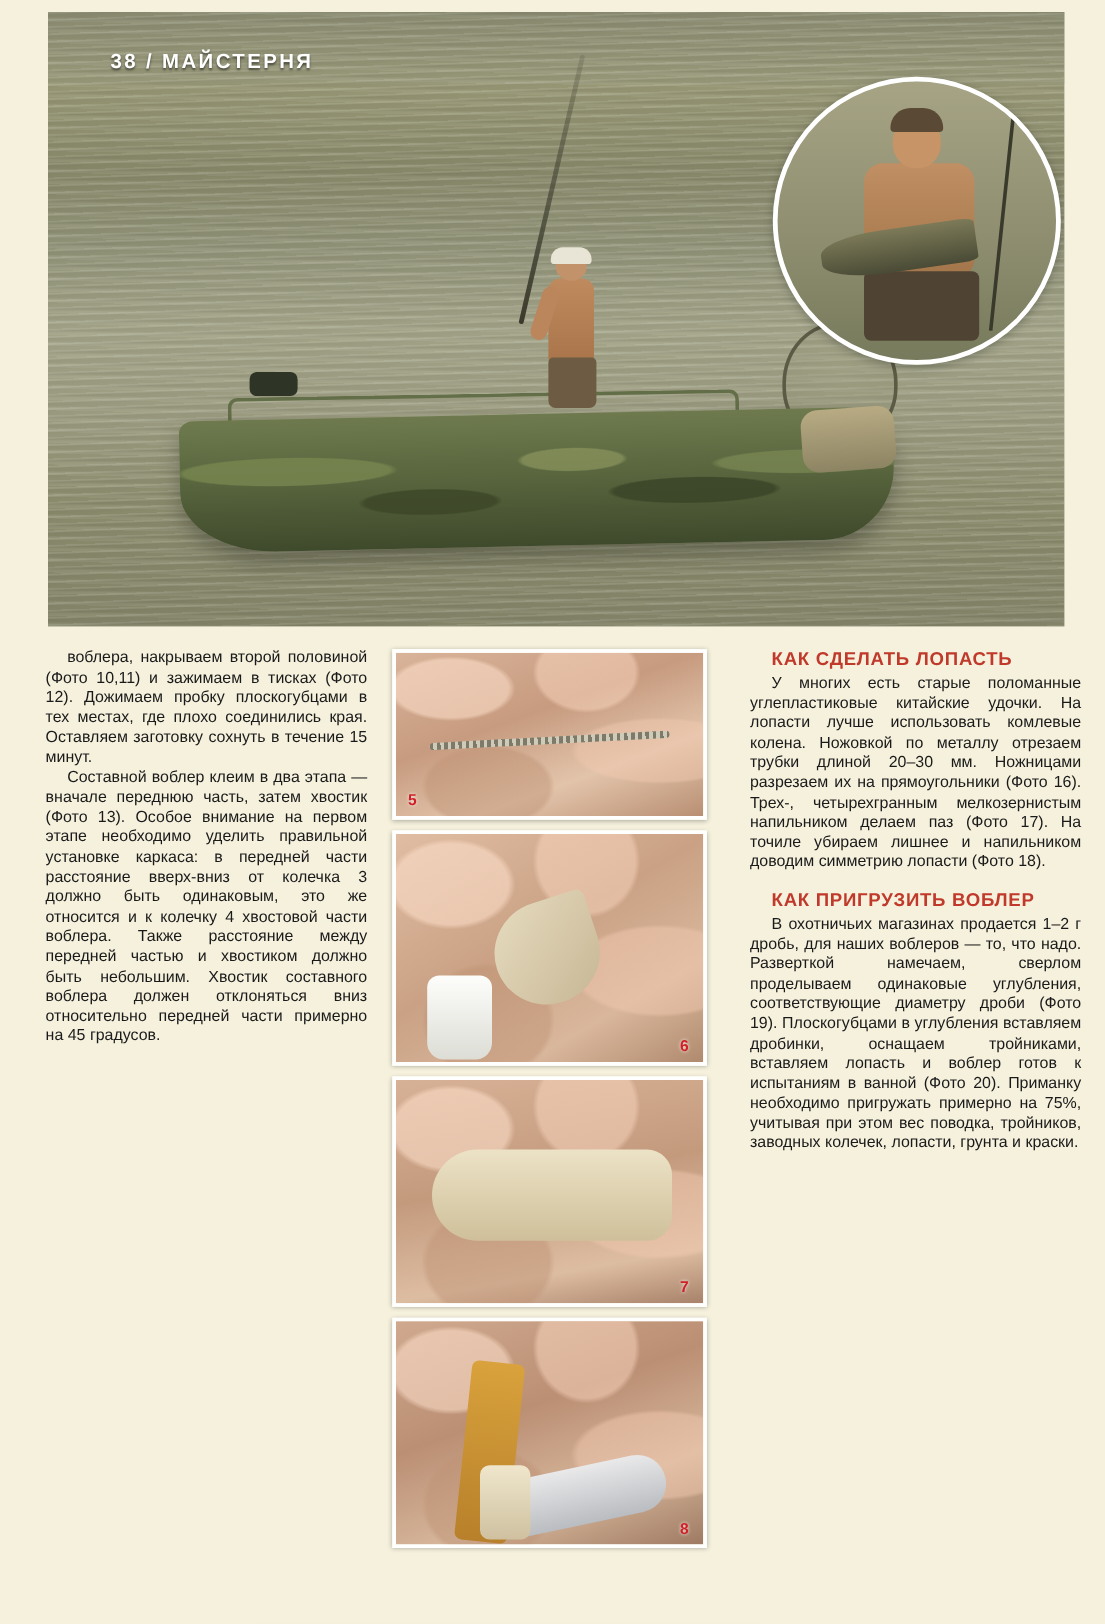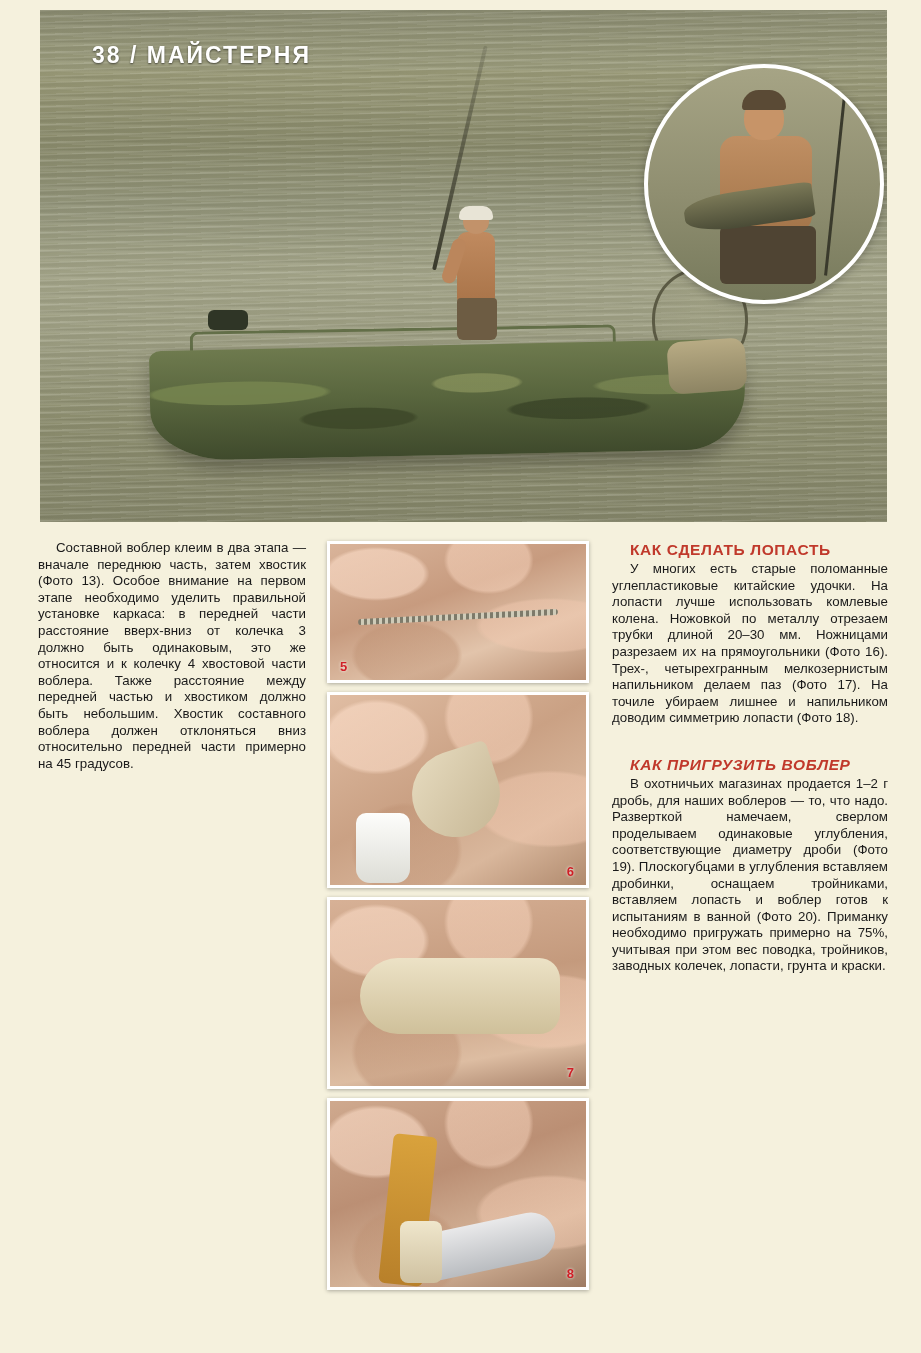--- a/index.html
+++ b/index.html
@@ -176,54 +176,54 @@
   }
   .inset-photo .p-rod {
     position: absolute; left: 186px; top: 18px; width: 3px; height: 190px;
     background: #3a3a2c; transform: rotate(6deg);
   }
   
   .folio {
     position: absolute;
     left: 52px;
     top: 32px;
-    font-size: 23px;
+    font-size: 17px;
     font-weight: bold;
     letter-spacing: 2px;
     color: #ffffff;
     text-shadow: 0 1px 2px rgba(0,0,0,.55);
   }
   
   .col {
     position: absolute;
     top: 540px;
     font-size: 13.3px;
     line-height: 16.6px;
     color: #1a1a1a;
     text-align: justify;
   }
   .col p {
     margin: 0 0 0 0;
     text-indent: 18px;
     hyphens: auto;
   }
   .col1 { left: 38px; width: 268px; }
-  .col3 { left: 612px; width: 276px; }
+  .col3 { left: 625px; width: 276px; }
   .col3 p { margin-bottom: 2px; }
   .head-red {
     color: #c0392b;
     font-weight: bold;
     font-size: 15.5px;
     line-height: 19px;
     letter-spacing: .6px;
     text-indent: 0;
     margin: 0 0 4px 0;
     text-align: left;
   }
-  .head-red.second { margin-top: 28px; font-style: italic; }
+  .head-red.second { margin-top: 14px; }
   
   .strip {
     position: absolute;
     left: 327px;
     top: 541px;
     width: 262px;
   }
   .ph {
     position: relative;
     width: 262px;
@@ -327,20 +327,21 @@
       <div class="p-shorts"></div>
       <div class="p-fish"></div>
       <div class="p-head"></div>
       <div class="p-hair"></div>
     </div>
 
     <div class="folio">38 / МАЙСТЕРНЯ</div>
   </div>
 
   <div class="col col1">
+    <p>воблера, накрываем второй половиной (Фото 10,11) и зажимаем в тисках (Фото 12). Дожимаем пробку плоскогубцами в тех местах, где плохо соединились края. Оставляем заготовку сохнуть в течение 15 минут.</p>
     <p>Составной воблер клеим в два этапа — вначале переднюю часть, затем хвостик (Фото 13). Особое внимание на первом этапе необходимо уделить правильной установке каркаса: в передней части расстояние вверх-вниз от колечка 3 должно быть одинаковым, это же относится и к колечку 4 хвостовой части воблера. Также расстояние между передней частью и хвостиком должно быть небольшим. Хвостик составного воблера должен отклоняться вниз относительно передней части примерно на 45 градусов.</p>
   </div>
 
   <div class="strip">
     <div class="ph ph5">
       <div class="fingers"></div>
       <div class="wire"></div>
       <span class="ph-num">5</span>
     </div>
     <div class="ph ph6">

